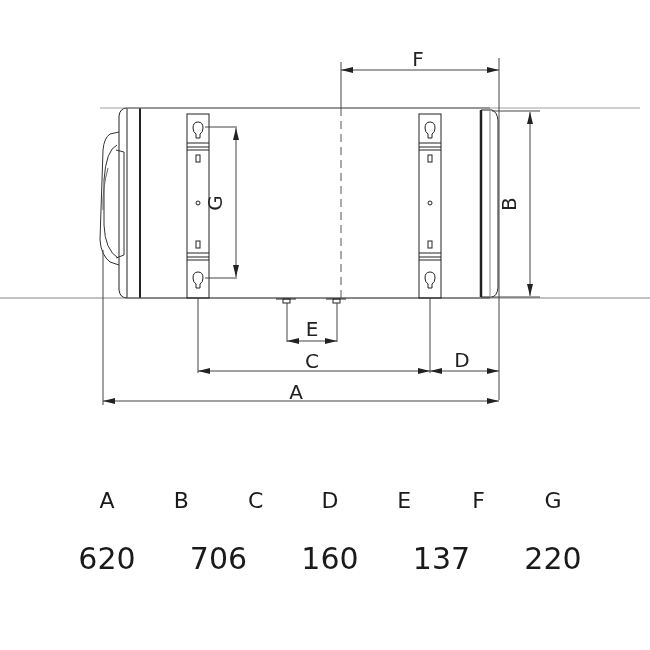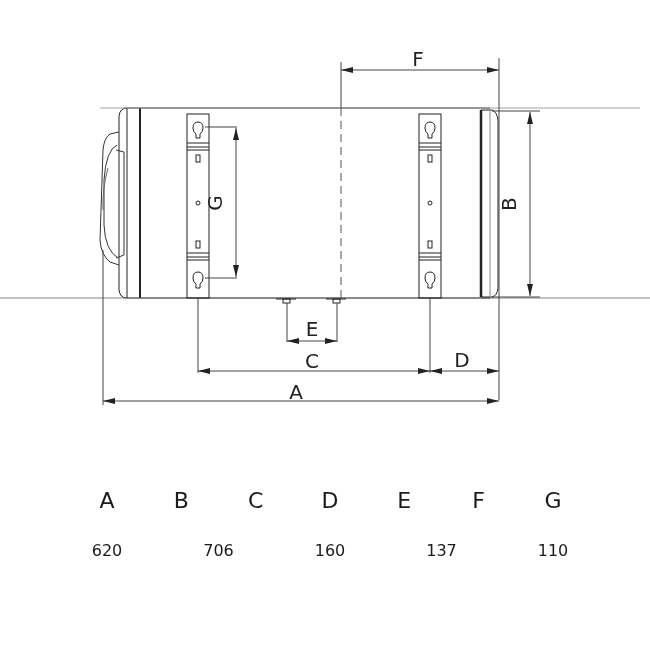--- a/index.html
+++ b/index.html
@@ -3,21 +3,21 @@
   <meta charset="utf-8">
   <style>
     html, body { margin:0; padding:0; background:#ffffff; }
     body { width:650px; height:650px; position:relative; overflow:hidden; font-family:"DejaVu Sans", sans-serif; }
     #drawing { position:absolute; left:0; top:0; }
     .dimtable { position:absolute; left:70px; top:488px; width:520px; }
     .row { display:flex; justify-content:space-between; }
     .cell { width:74px; text-align:center; font-family:"DejaVu Sans", sans-serif; color:#1a1a1a; }
     .hdr .cell { font-size:22px; }
     .val { margin-top:28px; }
-    .val .cell { font-size:16px; }
+    .val .cell { font-size:30px; }
     svg text { font-family:"DejaVu Sans", sans-serif; fill:#222; }
   </style>
 </head>
 <body>
 
 <svg id="drawing" width="650" height="650" viewBox="0 0 650 650">
 
   <g stroke="#222" fill="none" stroke-width="1">
     <path d="M127,108 Q120,108 119,116 L119,290 Q120,298 127,298 Z"></path>
     <line x1="127" y1="108" x2="490" y2="108" stroke="#444"></line>
@@ -138,15 +138,15 @@
     <div class="cell">D</div>
     <div class="cell">E</div>
     <div class="cell">F</div>
     <div class="cell">G</div>
   </div>
   <div class="row val">
     <div class="cell">620</div>
     <div class="cell">706</div>
     <div class="cell">160</div>
     <div class="cell">137</div>
-    <div class="cell">110</div>
+    <div class="cell">220</div>
   </div>
 </div>
 
 </body></html>

